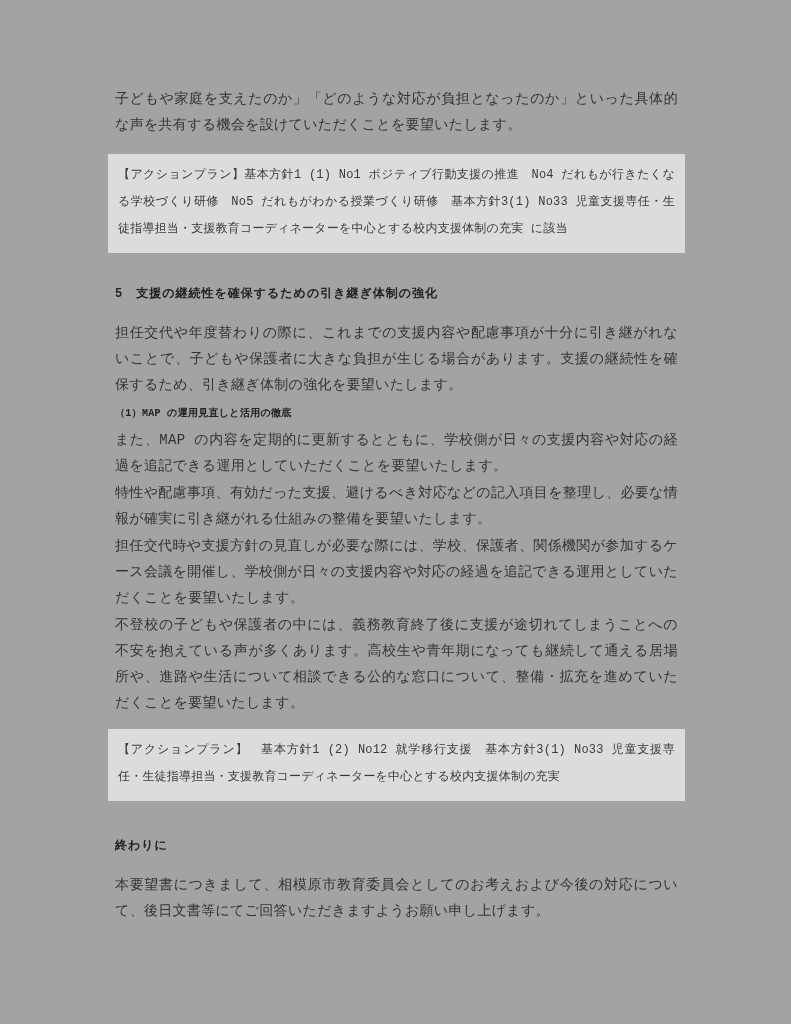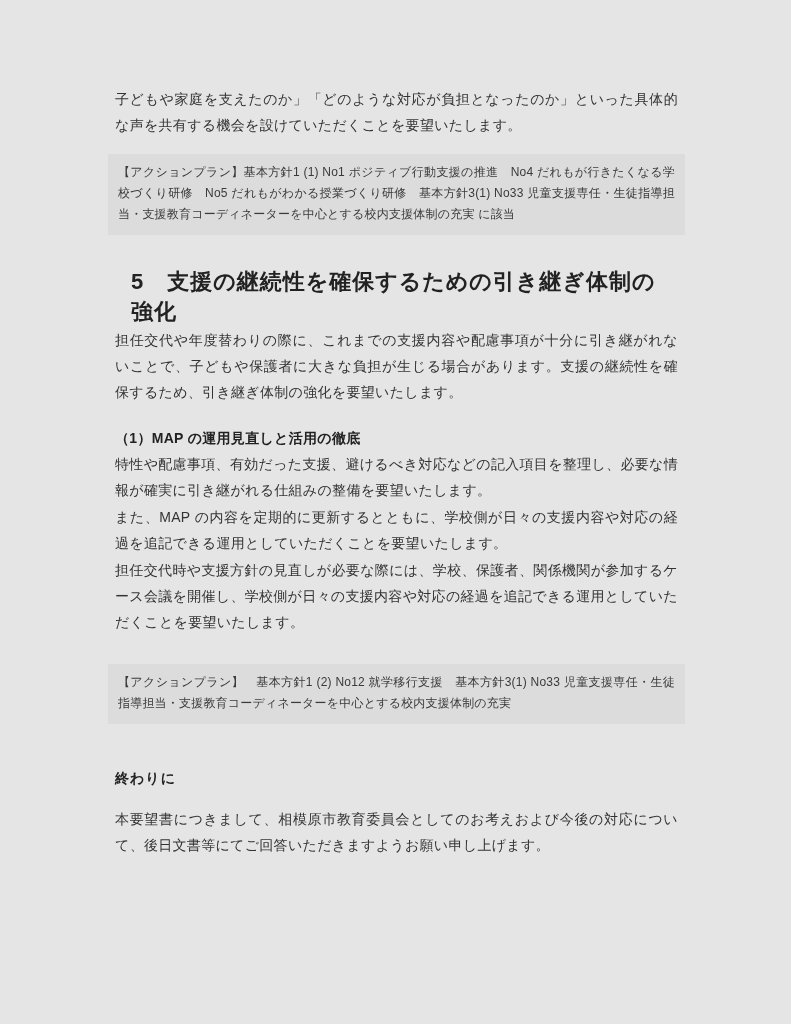--- a/index.html
+++ b/index.html
@@ -4,22 +4,22 @@
 <style>
   html, body {
     margin: 0;
     padding: 0;
     background: #ffffff;
   }
   .page {
     position: relative;
     width: 791px;
     height: 1024px;
-    background: #e5e5e5;
-    font-family: Liberation Sans, sans-serif;
+    background: #a3a3a3;
+    font-family: Liberation Mono, monospace;
     color: #333333;
     overflow: hidden;
     box-sizing: border-box;
   }
   .content {
     position: absolute;
     left: 115px;
     top: 0;
     width: 563px;
   }
@@ -40,52 +40,53 @@
   .action-box {
     margin-top: 16px;
     margin-left: -7px;
     margin-right: -7px;
     background: #dcdcdc;
     padding: 8px 10px 10px 10px;
     box-sizing: border-box;
   }
   .action-box p {
     font-size: 12px;
-    line-height: 21px;
+    line-height: 27px;
     text-align: justify;
     letter-spacing: 0.2px;
     color: #3a3a3a;
   }
   .section-heading {
     margin-top: 32px;
-    margin-left: 16px;
-    font-size: 22px;
+    margin-left: 0;
+    font-size: 12px;
     font-weight: bold;
     letter-spacing: 1px;
     color: #222222;
   }
   .lead {
+    margin-top: 18px;
   }
   .sub-heading {
-    margin-top: 21px;
-    font-size: 14px;
+    margin-top: 4px;
+    font-size: 10px;
     font-weight: bold;
     letter-spacing: 0.3px;
     color: #222222;
     line-height: 24px;
   }
   .sub-body {
     margin-top: 1px;
   }
   .box2 {
-    margin-top: 29px;
+    margin-top: 13px;
   }
   .closing-heading {
-    margin-top: 46px;
-    font-size: 14px;
+    margin-top: 36px;
+    font-size: 12px;
     font-weight: bold;
     letter-spacing: 1px;
     color: #222222;
   }
   .closing-body {
     margin-top: 18px;
   }
 </style>
 </head>
 <body>
@@ -97,25 +98,26 @@
 
     <div class="action-box">
       <p>【アクションプラン】基本方針1 (1) No1 ポジティブ行動支援の推進　No4 だれもが行きたくなる学校づくり研修　No5 だれもがわかる授業づくり研修　基本方針3(1) No33 児童支援専任・生徒指導担当・支援教育コーディネーターを中心とする校内支援体制の充実 に該当</p>
     </div>
 
     <h2 class="section-heading">5　支援の継続性を確保するための引き継ぎ体制の強化</h2>
 
     <p class="body-text lead">担任交代や年度替わりの際に、これまでの支援内容や配慮事項が十分に引き継がれないことで、子どもや保護者に大きな負担が生じる場合があります。支援の継続性を確保するため、引き継ぎ体制の強化を要望いたします。</p>
 
     <h3 class="sub-heading">（1）MAP の運用見直しと活用の徹底</h3>
+    <p class="body-text sub-body">また、MAP の内容を定期的に更新するとともに、学校側が日々の支援内容や対応の経過を追記できる運用としていただくことを要望いたします。</p>
     <p class="body-text sub-body">特性や配慮事項、有効だった支援、避けるべき対応などの記入項目を整理し、必要な情報が確実に引き継がれる仕組みの整備を要望いたします。</p>
-    <p class="body-text sub-body">また、MAP の内容を定期的に更新するとともに、学校側が日々の支援内容や対応の経過を追記できる運用としていただくことを要望いたします。</p>
 
     <p class="body-text sub-body">担任交代時や支援方針の見直しが必要な際には、学校、保護者、関係機関が参加するケース会議を開催し、学校側が日々の支援内容や対応の経過を追記できる運用としていただくことを要望いたします。</p>
 
+    <p class="body-text sub-body">不登校の子どもや保護者の中には、義務教育終了後に支援が途切れてしまうことへの不安を抱えている声が多くあります。高校生や青年期になっても継続して通える居場所や、進路や生活について相談できる公的な窓口について、整備・拡充を進めていただくことを要望いたします。</p>
 
     <div class="action-box box2">
       <p>【アクションプラン】　基本方針1 (2) No12 就学移行支援　基本方針3(1) No33 児童支援専任・生徒指導担当・支援教育コーディネーターを中心とする校内支援体制の充実</p>
     </div>
 
     <h2 class="closing-heading">終わりに</h2>
 
     <p class="body-text closing-body">本要望書につきまして、相模原市教育委員会としてのお考えおよび今後の対応について、後日文書等にてご回答いただきますようお願い申し上げます。</p>
 
   </div>

